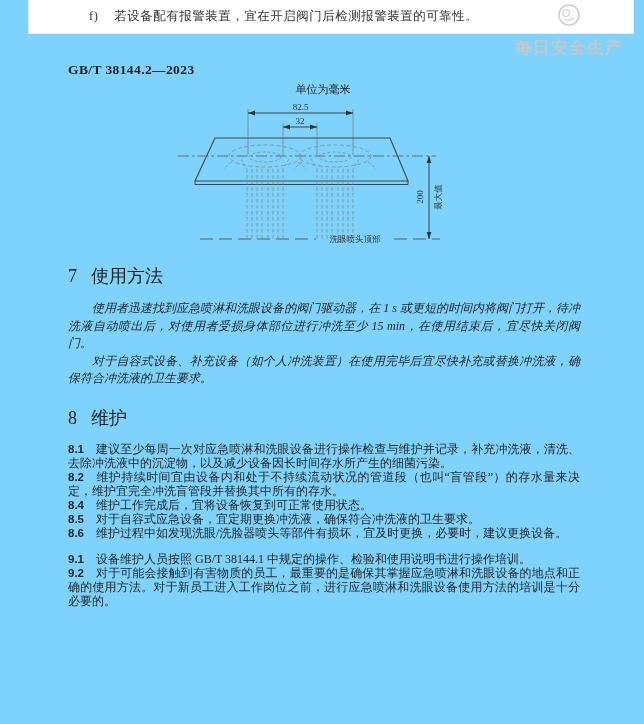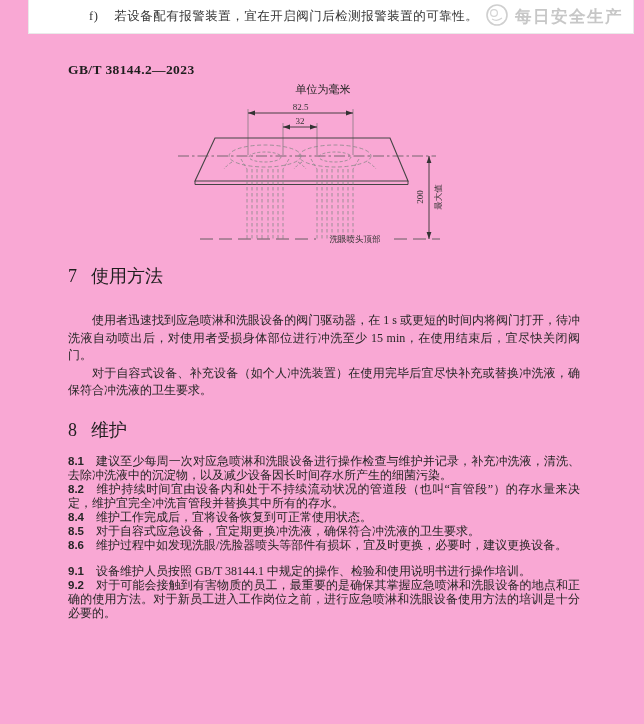--- a/index.html
+++ b/index.html
@@ -1,21 +1,21 @@
 <!DOCTYPE html>
 <html><head>
 <meta charset="utf-8">
 <style>
   * { box-sizing: border-box; }
   html, body { margin: 0; padding: 0; background: #ffffff; }
   .page {
     position: relative;
     width: 644px;
     height: 724px;
-    background: #f9a8d4;
+    background: #7dd3fc;
     overflow: hidden;
     font-family: "Liberation Serif", "DejaVu Serif", serif;
     color: #242424;
   }
   
   .prev-box {
     position: absolute;
     left: 28px;
     top: -7px;
     width: 606px;
@@ -34,20 +34,21 @@
   }
   .prev-clause .marker { margin-right: 16px; }
   .watermark {
     position: absolute;
     right: 10px;
     top: 9px;
     display: flex;
     align-items: center;
     gap: 6px;
     color: #c7c7c7;
+    flex-direction: column;
   }
   .watermark-text {
     font-size: 16.5px;
     font-weight: bold;
     letter-spacing: 1.5px;
     font-family: "Liberation Sans", "DejaVu Sans", sans-serif;
   }
   
   .content {
     position: absolute;
@@ -87,21 +88,21 @@
   .sec-heading .sec-num { margin-right: 14px; }
   .sec7-heading { margin-top: 20px; }
   .para {
     margin: 0;
     font-size: 12px;
     line-height: 17.5px;
     text-align: justify;
     text-indent: 2em;
     color: #262626;
   }
-  .paras { margin-top: 24px; }
+  .paras { margin-top: 12px; font-style: italic; }
   .clauses { margin-top: 12px; }
   .clause {
     margin: 0;
     font-size: 12px;
     line-height: 14px;
     text-align: justify;
     color: #262626;
   }
   .clause .cnum {
     font-weight: bold;

